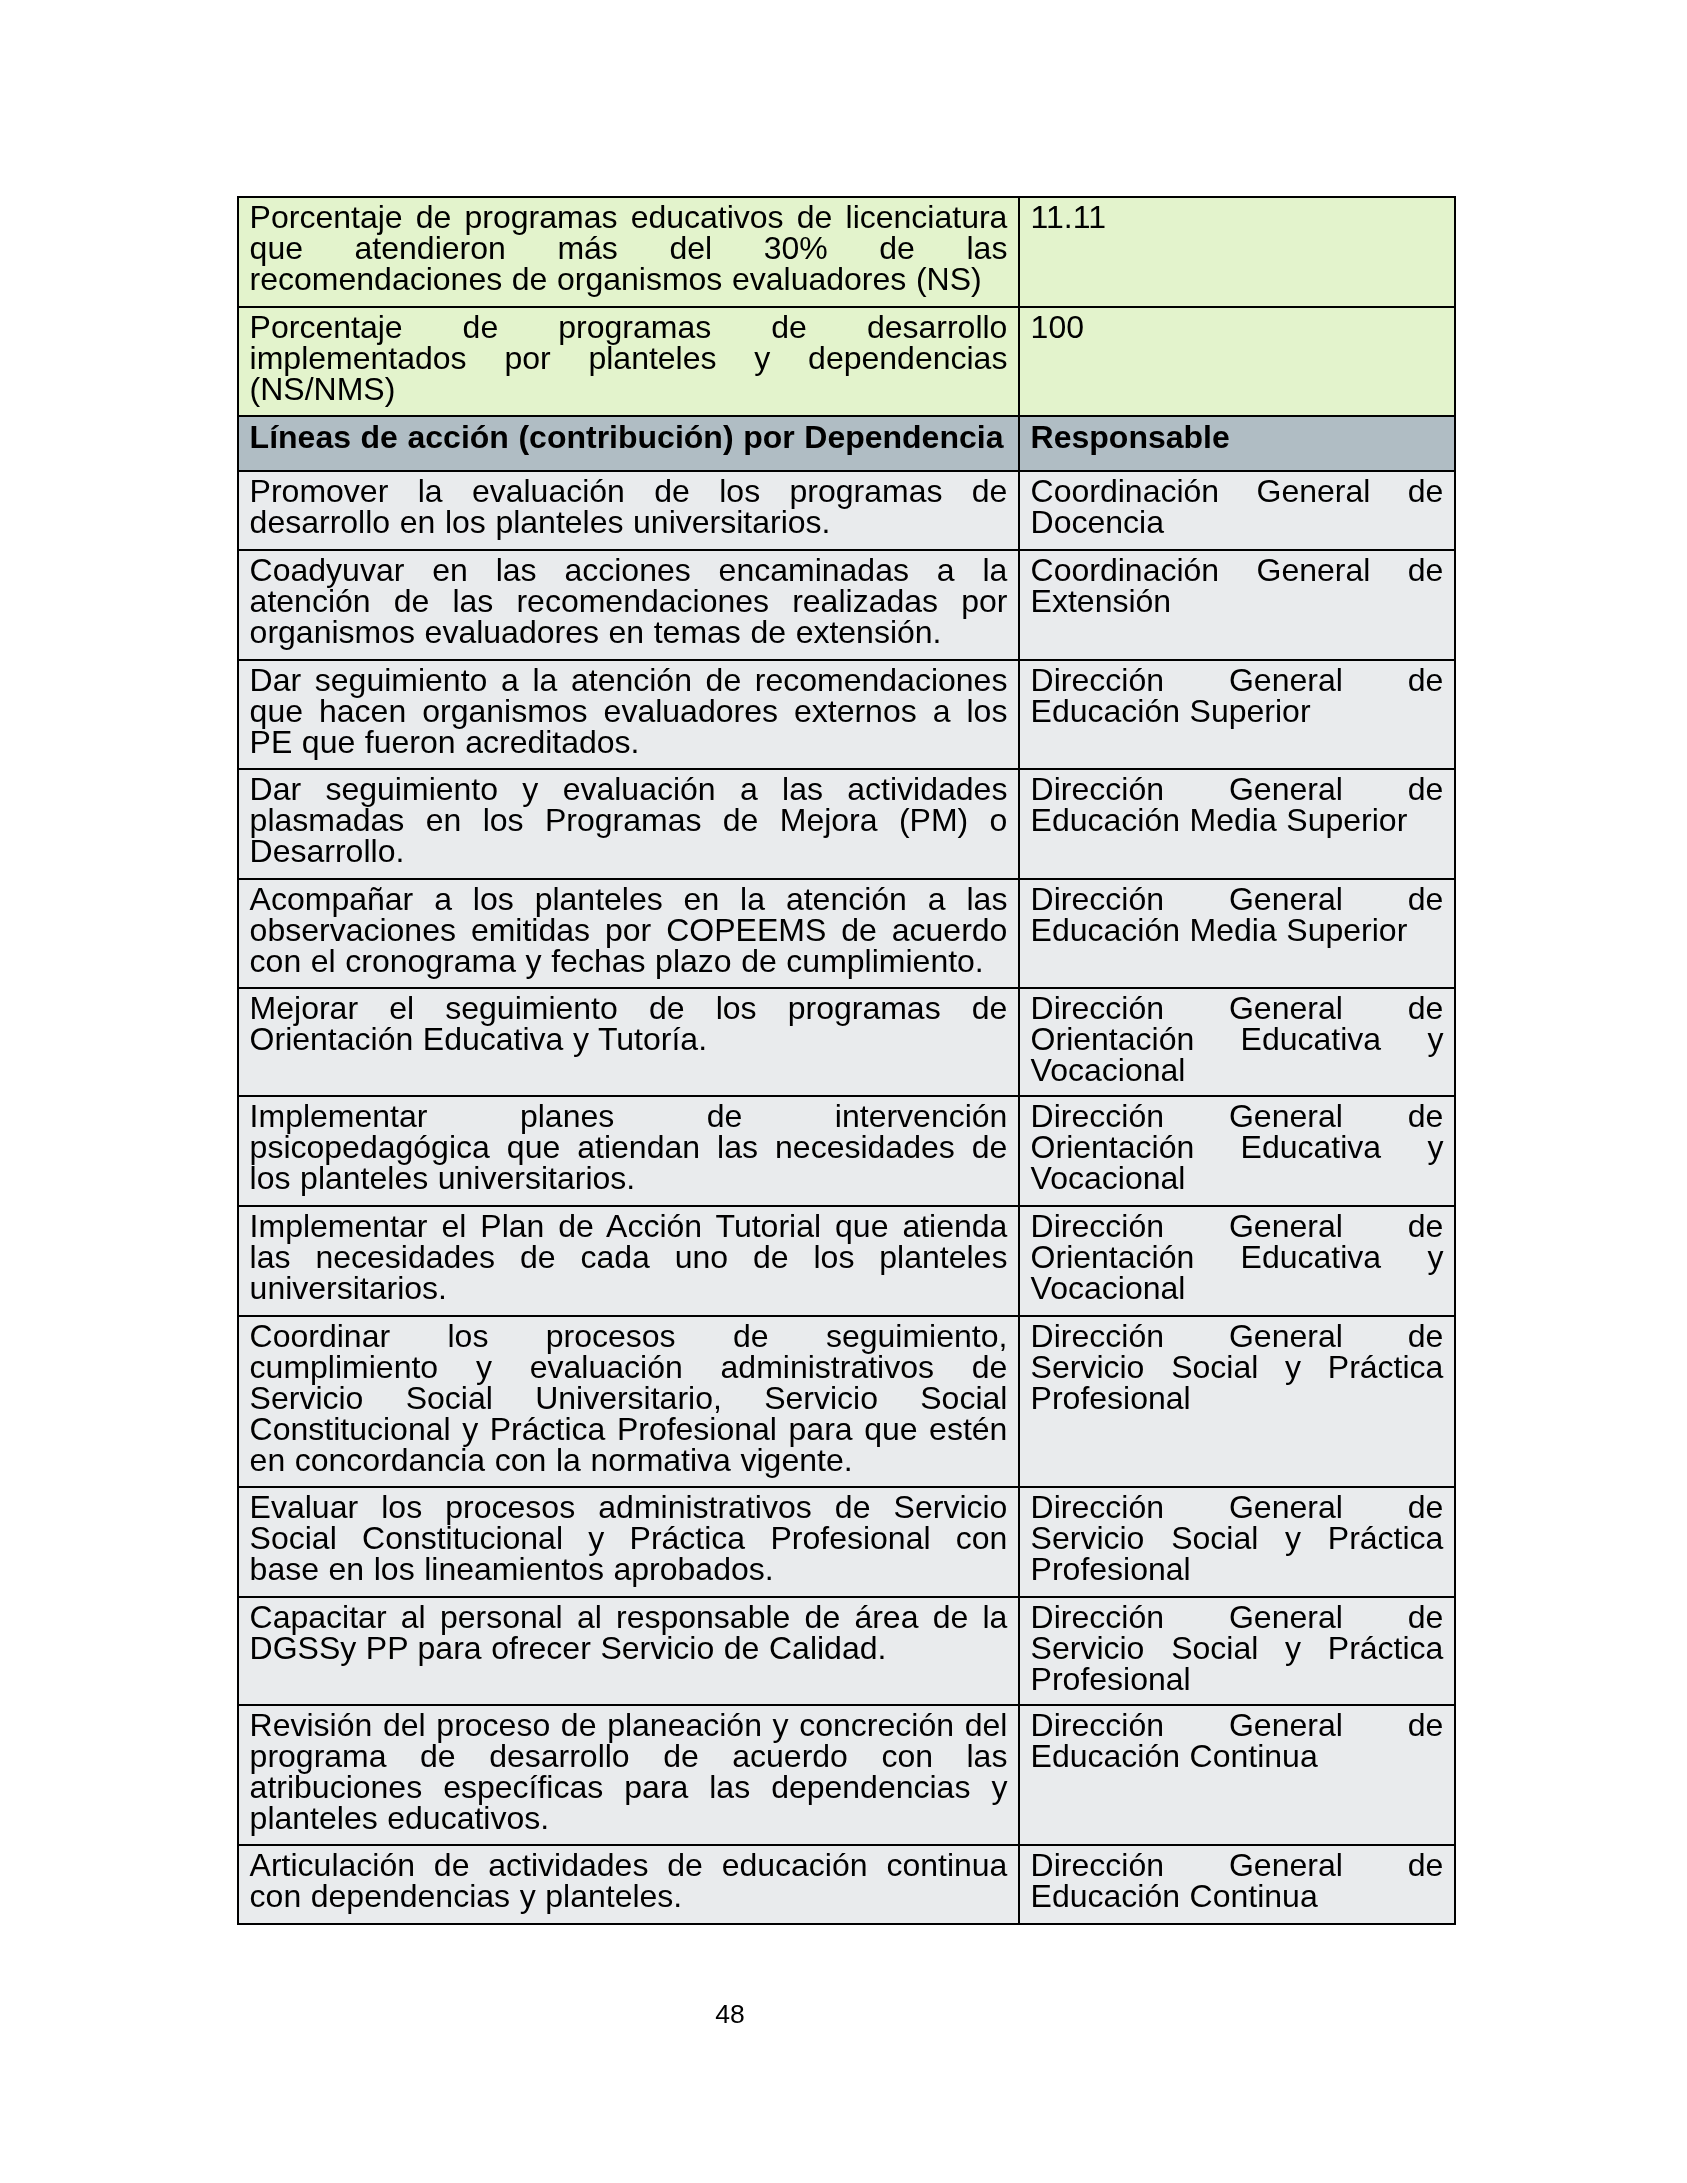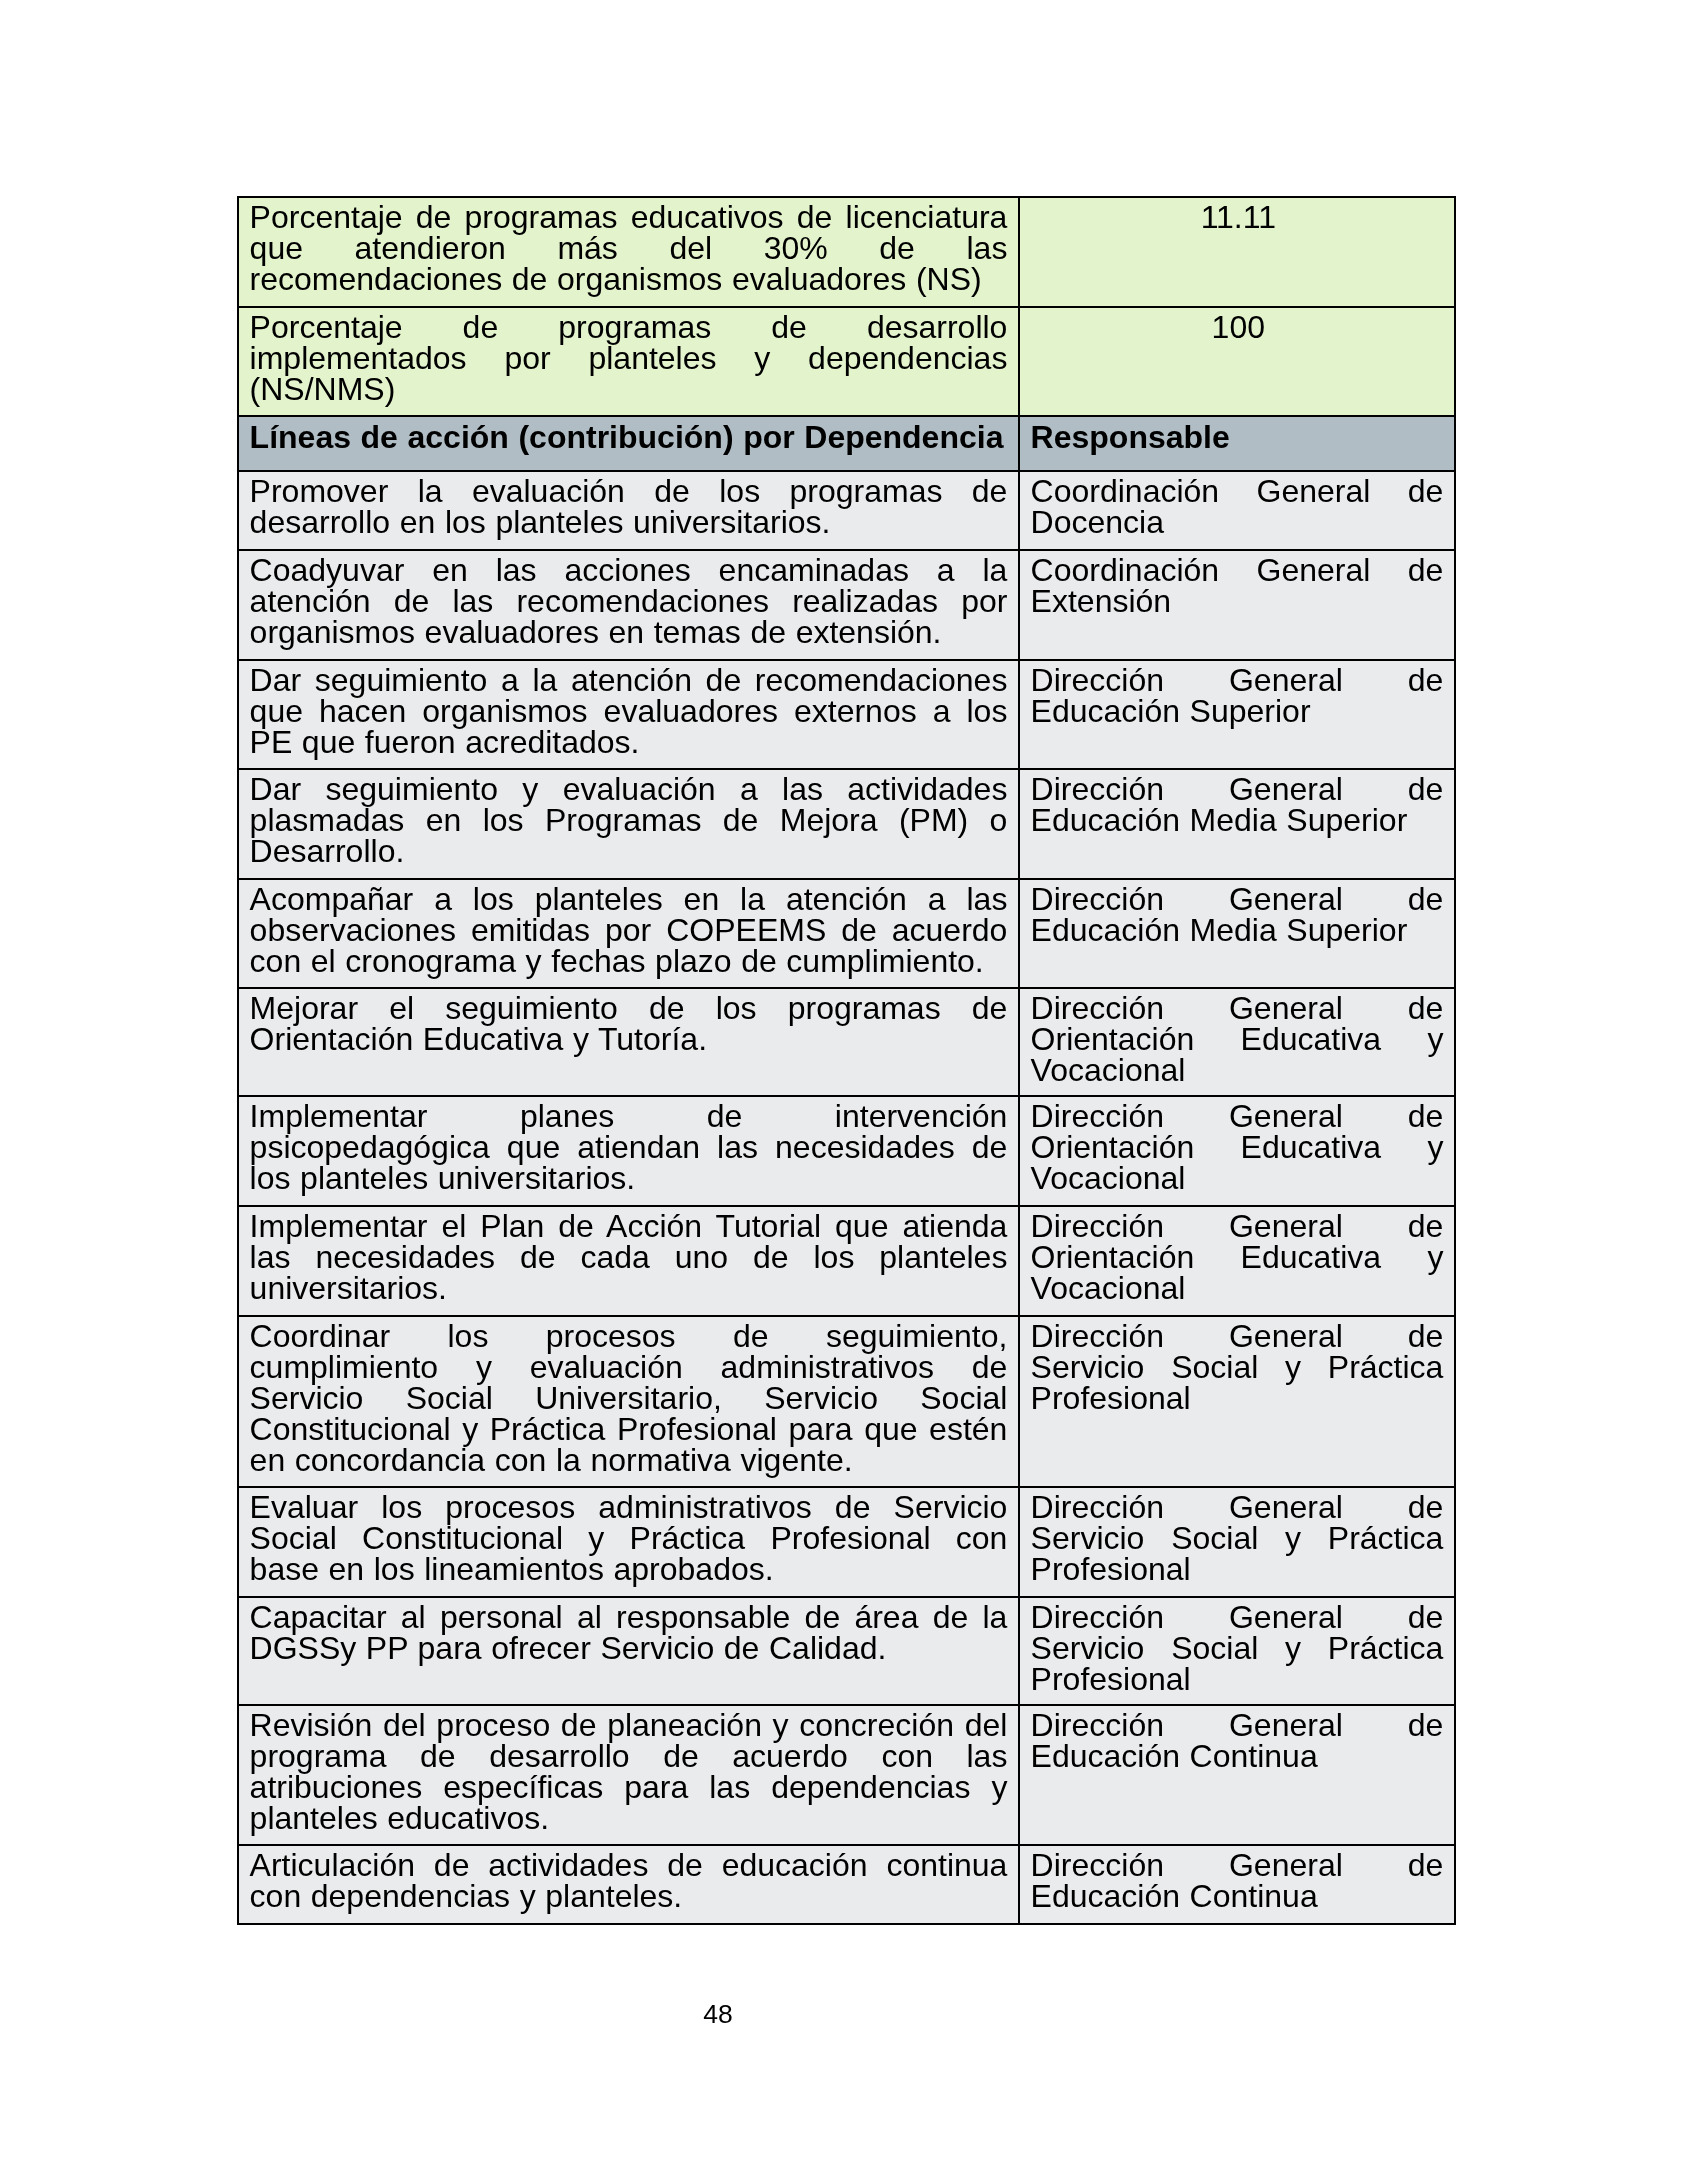--- a/index.html
+++ b/index.html
@@ -33,41 +33,41 @@
     font-size: 32px;
     line-height: 31px;
     padding: 4px 10.6px 10.6px 10.6px;
     text-align: justify;
     word-spacing: 0.7px;
   }
   tr.indicator-row td {
     background: var(--indicator-bg, #e3f3cc);
   }
   tr.indicator-row td.value-cell {
-    text-align: center;
+    text-align: left;
     padding-right: 8px;
   }
   tr.header-row td {
     background: var(--header-bg, #b0bdc4);
     font-weight: bold;
     text-align: left;
     padding-top: 5.3px;
     padding-bottom: 17px;
   }
   tr.data-row td {
     background: var(--row-bg, #e9ebed);
     margin-top: 28px;
   }
   tr.data-row td.resp-cell {
     padding-bottom: 9px;
   }
   .page-number {
     position: absolute;
     top: 1998px;
-    left: 0;
+    left: 12px;
     width: 1436px;
     text-align: center;
     font-size: 26.5px;
     line-height: 32px;
   }
 </style>
 </head>
 <body>
 
 <div class="page">

